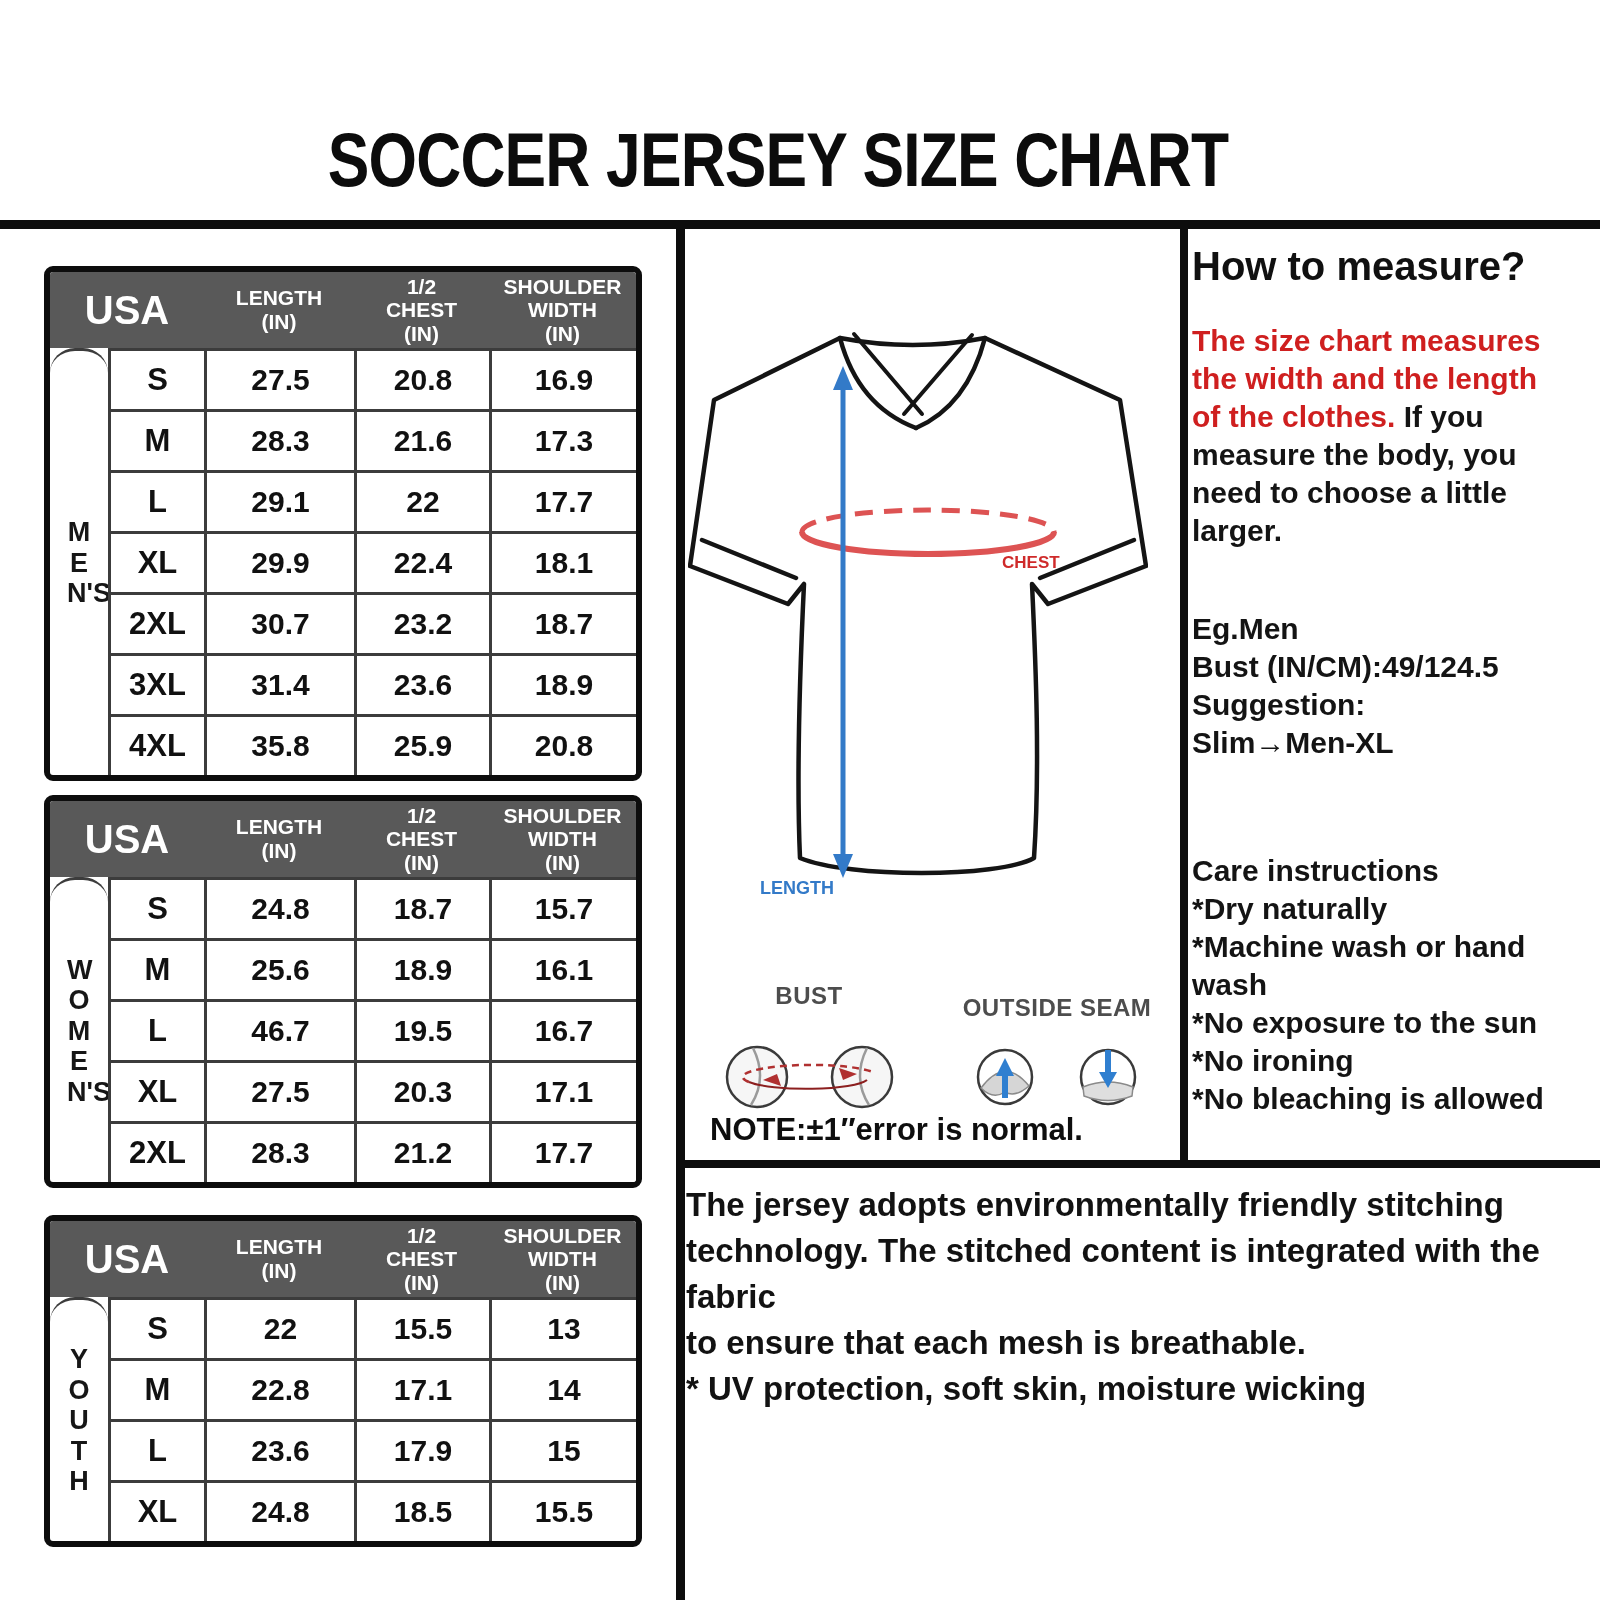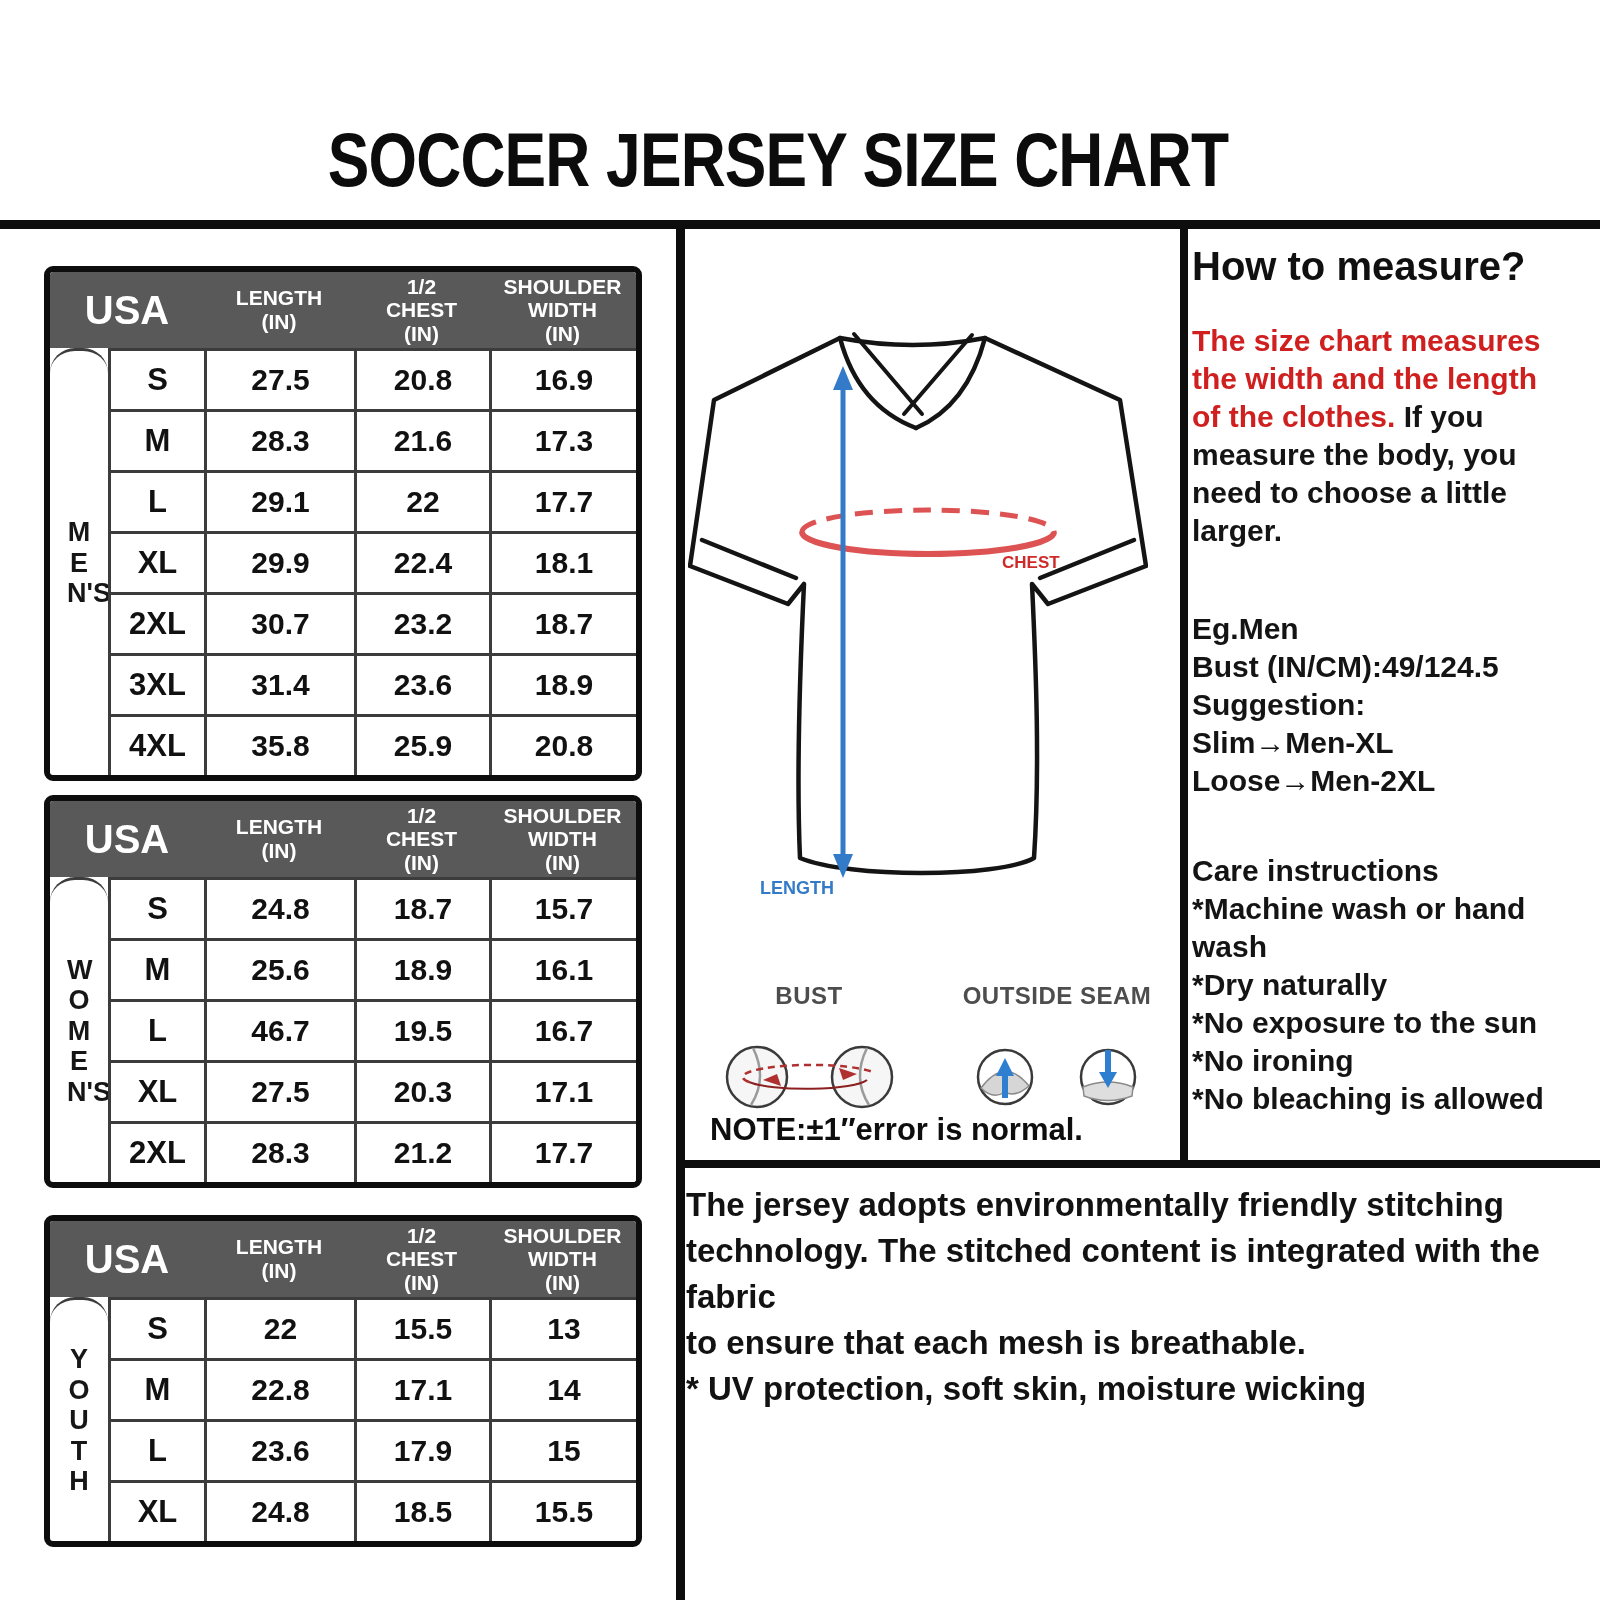--- a/index.html
+++ b/index.html
@@ -35,21 +35,21 @@
   .size-cell{font-size:31px;}
   .val-cell{font-size:30px;}
   #table-mens{top:266px;}
   #table-womens{top:795px;}
   #table-youth{top:1215px;}
 
   
   .jersey-svg{position:absolute;left:688px;top:288px;}
   .icon-label{position:absolute;top:982px;font-size:24px;font-weight:700;color:#4d4d4d;text-align:center;letter-spacing:.5px;}
   #bust-label{left:729px;width:160px;}
-  #seam-label{left:937px;width:240px;}
+  #seam-label{left:937px;width:240px;margin-top:12px;}
   .icons-svg{position:absolute;left:715px;top:1030px;}
   .note-text{position:absolute;left:710px;top:1112px;width:460px;font-size:31px;font-weight:700;color:#0e0e0e;white-space:nowrap;}
 
   
   .measure-heading{position:absolute;left:1192px;top:244px;font-size:40px;font-weight:700;color:#101010;}
   .measure-intro{position:absolute;left:1192px;top:322px;width:364px;font-size:30px;line-height:38px;font-weight:700;color:#141414;}
   .red-text{color:#cf1f1f;}
   .measure-example{position:absolute;left:1192px;top:610px;width:364px;font-size:30px;line-height:38px;font-weight:700;color:#141414;}
   .measure-care{position:absolute;left:1192px;top:852px;width:380px;font-size:30px;line-height:38px;font-weight:700;color:#141414;}
   .m-line{white-space:pre-line;}
@@ -235,27 +235,26 @@
   <div class="note-text">NOTE:±1″error is normal.</div>
 
   <div class="measure-heading">How to measure?</div>
   <div class="measure-intro"><span class="red-text">The size chart measures the width and the length of the clothes.</span><span> If you measure the body, you need to choose a little larger.</span></div>
 
   <div class="measure-example">
     <div class="m-line">Eg.Men</div>
     <div class="m-line">Bust (IN/CM):49/124.5</div>
     <div class="m-line">Suggestion:</div>
     <div class="m-line">Slim→Men-XL</div>
-    <div class="m-line">Loose→Men-2XL</div>
   </div>
 
   <div class="measure-care">
     <div class="m-line">Care instructions</div>
+    <div class="m-line">*Dry naturally</div>
     <div class="m-line">*Machine wash or hand wash</div>
-    <div class="m-line">*Dry naturally</div>
     <div class="m-line">*No exposure to the sun</div>
     <div class="m-line">*No ironing</div>
     <div class="m-line">*No bleaching is allowed</div>
   </div>
 
   <div class="bottom-notes">
     <div class="bottom-note">The jersey adopts environmentally friendly stitching
 technology. The stitched content is integrated with the fabric
 to ensure that each mesh is breathable.</div>
     <div class="bottom-note">* UV protection, soft skin, moisture wicking</div>

